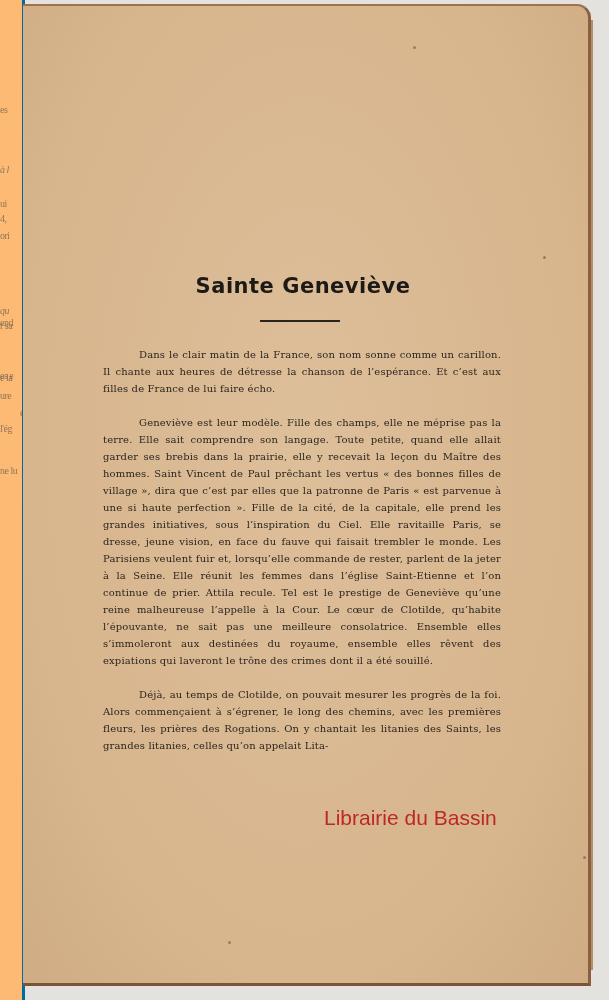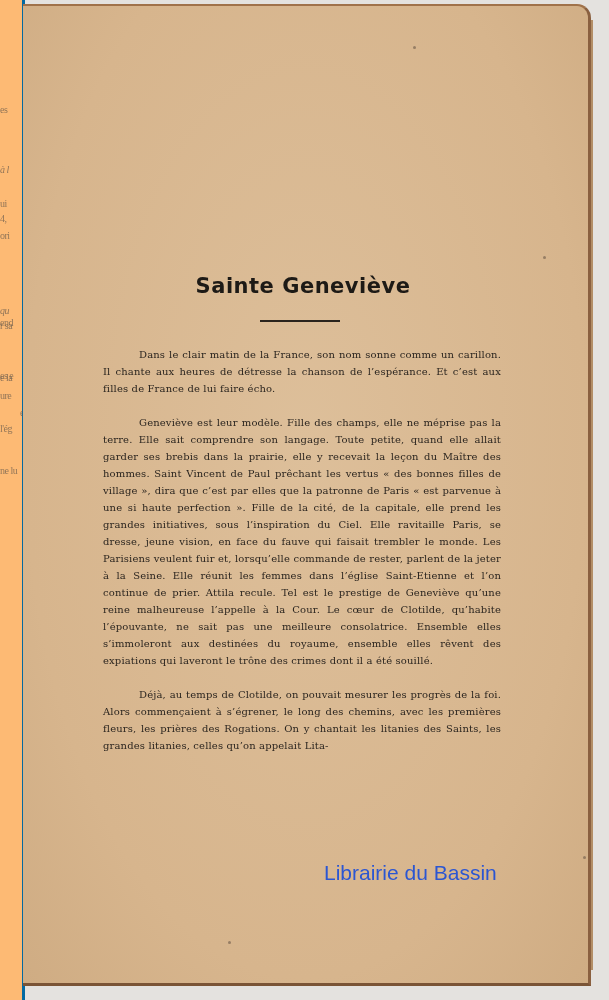--- a/index.html
+++ b/index.html
@@ -40,23 +40,23 @@
   .title-rule {
     position:absolute; left:237px; top:314px; width:80px; height:2px; background:#2a241d;
   }
   .body-text {
     position:absolute; left:80px; top:340px; width:398px;
     font-family:"DejaVu Serif", serif; font-size:10px; line-height:17px;
     color:#2b251f; text-align:justify; letter-spacing:0.15px;
   }
   .body-text p { margin:0 0 17px 0; text-indent:36px; }
   .watermark {
-    position:absolute; left:324px; top:861px;
+    position:absolute; left:324px; top:806px;
     font-family:"Liberation Sans", sans-serif; font-size:21px;
-    color:#1d4ed8; opacity:.92; white-space:nowrap;
+    color:#b91c1c; opacity:.92; white-space:nowrap;
   }
   .speck { position:absolute; width:3px; height:3px; background:#6a5848; border-radius:50%; opacity:.6; }
 </style>
 </head>
 <body>
 
 <div class="left-page" id="leftPage">
     <span class="left-frag" style="top: 104px;">es</span>
     <span class="left-frag" style="top: 158px; margin-left: 48px;">ir</span>
     <span class="left-frag" style="top: 164px; font-style: italic;">à l</span>

